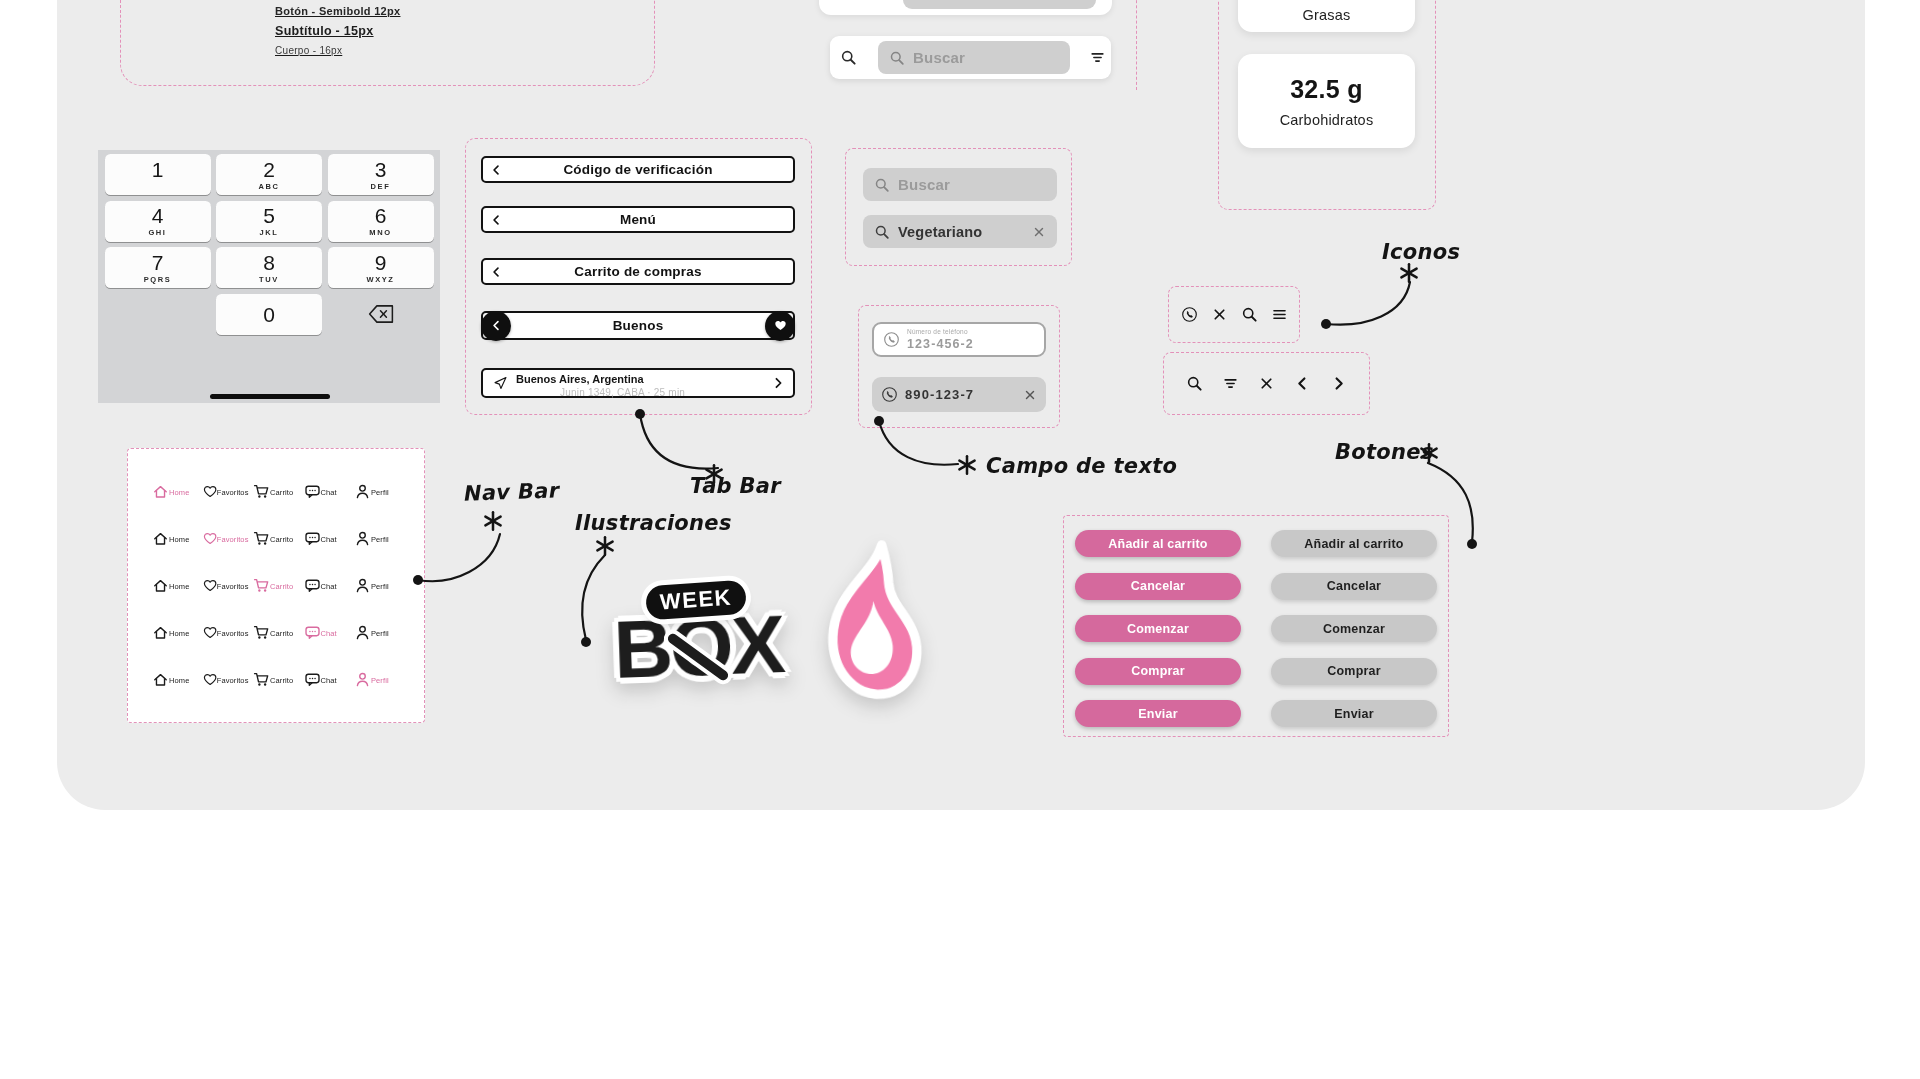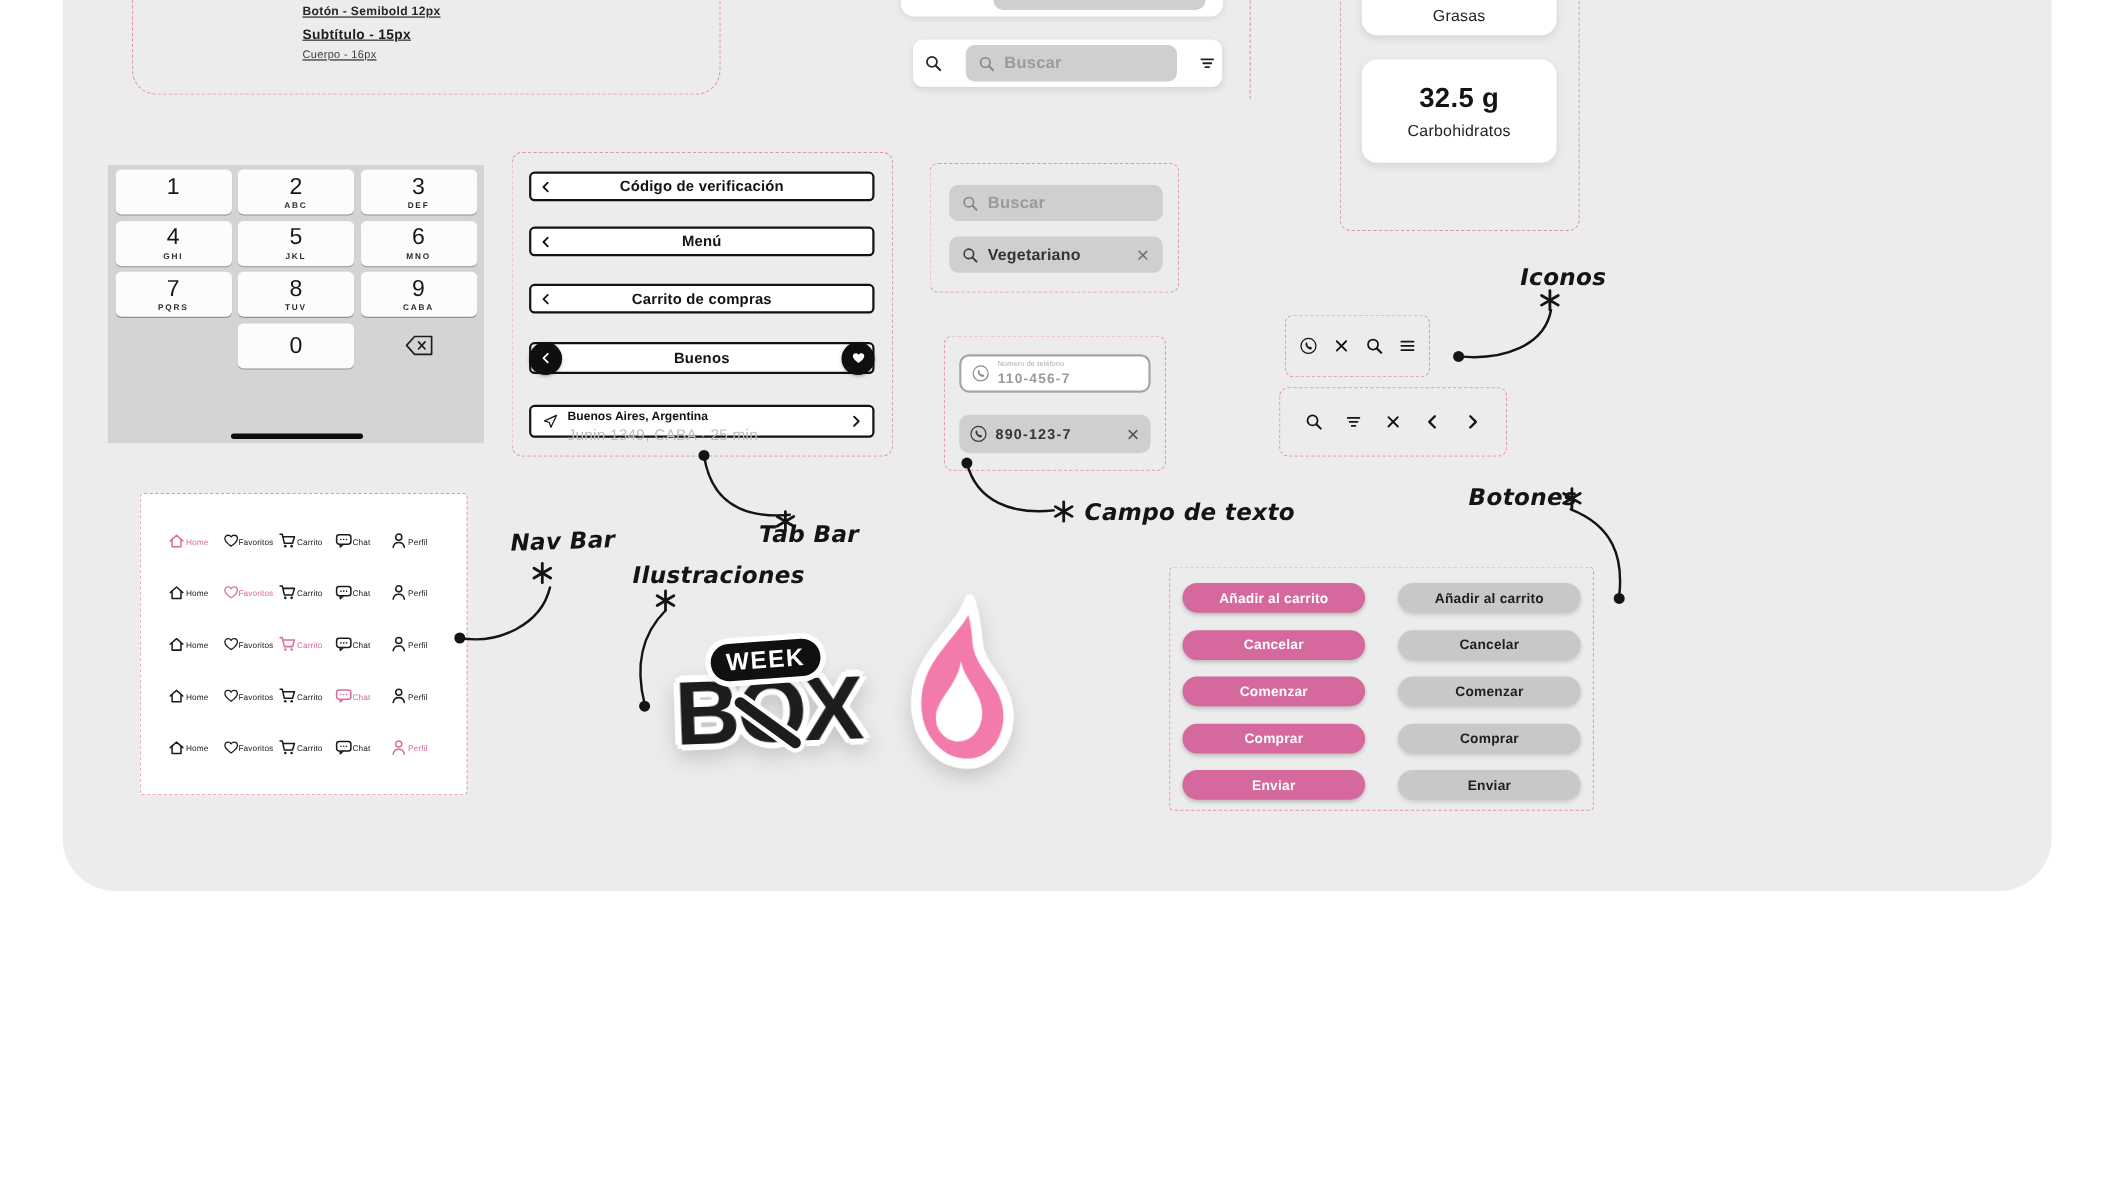--- a/index.html
+++ b/index.html
@@ -52,21 +52,21 @@
   .tbar-title{font-size:13.5px;font-weight:bold;color:#121212;letter-spacing:.2px;}
   .tbar.detail{height:29px;}
   .circle-btn{position:absolute;width:30px;height:30px;top:50%;transform:translateY(-50%);background:#0f0f0f;border-radius:50%;color:#fff;display:flex;align-items:center;justify-content:center;box-shadow:0 1px 3px rgba(0,0,0,.3);}
   .circle-btn.left{left:-2px;}
   .circle-btn.right{right:-2px;}
   .circle-btn span{width:13px;height:13px;}
   .tbar.loc{height:30px;justify-content:flex-start;}
   .loc-icon{position:absolute;left:10px;top:50%;transform:translateY(-50%);width:15px;height:15px;color:#141414;}
   .loc-text{position:absolute;left:33px;top:3px;display:flex;flex-direction:column;}
   .loc-line1{font-size:11px;font-weight:bold;color:#141414;}
-  .loc-line2{font-size:14px;color:#bdbdbd;margin-top:1.5px;letter-spacing:.2px;}
+  .loc-line2{font-size:10px;color:#bdbdbd;margin-top:1.5px;letter-spacing:.2px;margin-left:44px;}
   .loc-chev{position:absolute;right:8px;top:50%;transform:translateY(-50%);width:14px;height:14px;color:#141414;}
   
   .search-box{left:845px;top:148px;width:227px;height:118px;border-radius:8px;}
   .gfield{position:absolute;left:863px;width:194px;height:33px;background:#CFCFCF;border-radius:8px;display:flex;align-items:center;padding:0 11px;box-sizing:border-box;}
   .gfield .ficon{width:16px;height:16px;color:#858585;flex:0 0 auto;}
   .gfield .ptext{margin-left:8px;font-size:15px;font-weight:bold;color:#9b9b9b;letter-spacing:.2px;}
   .gfield .vtext{margin-left:8px;font-size:14.5px;font-weight:bold;color:#343434;letter-spacing:.2px;}
   .gfield .clear-x{margin-left:auto;width:14px;height:14px;color:#6f6f6f;}
   .gfield.dark .ficon{color:#3f3f3f;}
   
@@ -205,21 +205,21 @@
     <div class="kp-key">
         <span class="kp-digit">7</span>
         <span class="kp-letters">PQRS</span>
       </div>
     <div class="kp-key">
         <span class="kp-digit">8</span>
         <span class="kp-letters">TUV</span>
       </div>
     <div class="kp-key">
         <span class="kp-digit">9</span>
-        <span class="kp-letters">CABA</span>
+        <span class="kp-letters">WXYZ</span>
       </div>
   </div>
   <div class="kp-row">
     <div class="kp-blank"></div>
     <div class="kp-key">
         <span class="kp-digit">0</span>
       </div>
     <div class="kp-backzone">
         <span data-icon="backspace">
           <svg viewBox="0 0 24 18">
@@ -326,21 +326,21 @@
 <div class="abs dashed campo-box"></div>
 <div class="pfield outline">
   <span class="pf-icon" data-icon="phone-circle">
       <svg viewBox="0 0 18 18">
         <circle cx="9" cy="9" r="7.2" fill="none" stroke="currentColor" stroke-width="1.2"></circle>
         <path d="M6.1 5.9 c.5-.5 1.1-.4 1.4.1 l.6.9 c.2.4.1.8-.2 1.1 c.5.9 1.2 1.6 2.1 2.1 c.3-.3.7-.4 1.1-.2 l.9.6 c.5.3.6.9.1 1.4 c-.4.4-1 .6-1.6.4 c-2-.7-3.6-2.3-4.3-4.3 c-.2-.6 0-1.2.4-1.6 z" fill="currentColor"></path>
       </svg>
     </span>
   <span class="pf-stack">
     <span class="pf-label">Número de teléfono</span>
-    <span class="pf-value">110-456-7</span>
+    <span class="pf-value">123-456-2</span>
   </span>
 </div>
 <div class="pfield filled">
   <span class="pf-icon" data-icon="phone-circle">
       <svg viewBox="0 0 18 18">
         <circle cx="9" cy="9" r="7.2" fill="none" stroke="currentColor" stroke-width="1.2"></circle>
         <path d="M6.1 5.9 c.5-.5 1.1-.4 1.4.1 l.6.9 c.2.4.1.8-.2 1.1 c.5.9 1.2 1.6 2.1 2.1 c.3-.3.7-.4 1.1-.2 l.9.6 c.5.3.6.9.1 1.4 c-.4.4-1 .6-1.6.4 c-2-.7-3.6-2.3-4.3-4.3 c-.2-.6 0-1.2.4-1.6 z" fill="currentColor"></path>
       </svg>
     </span>
   <span class="pf-value2">890-123-7</span>

